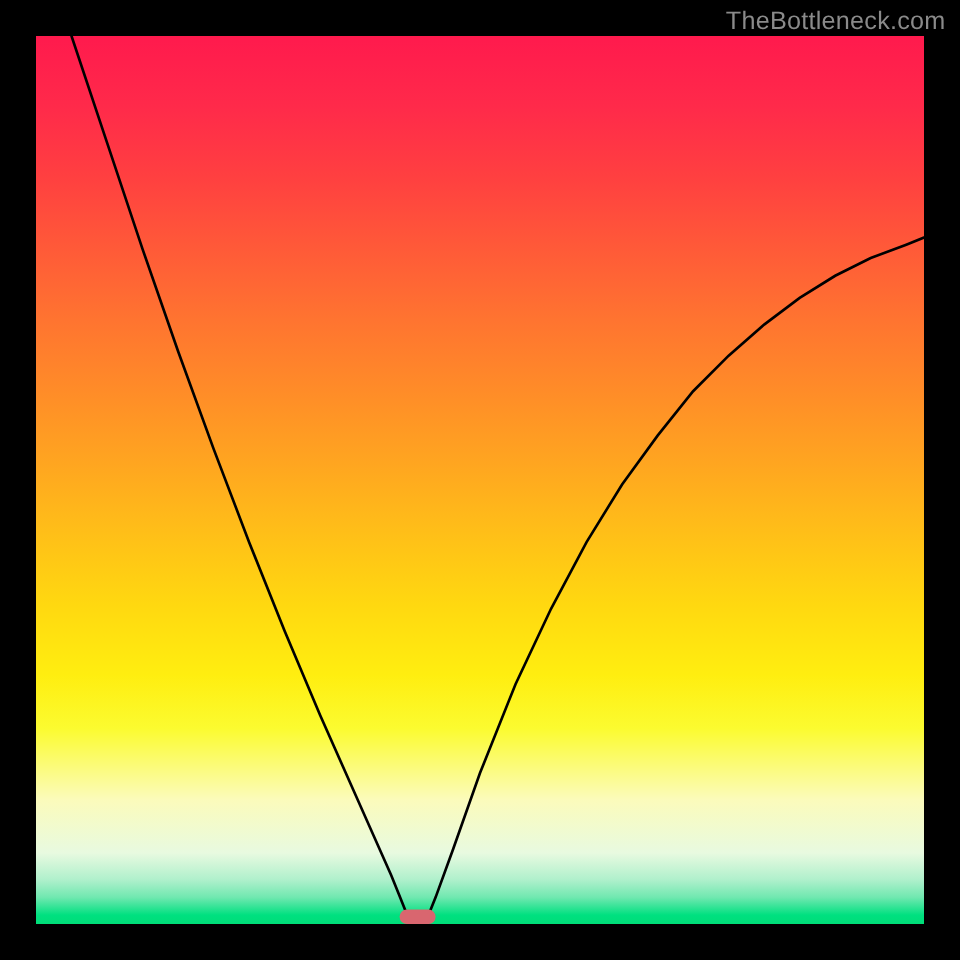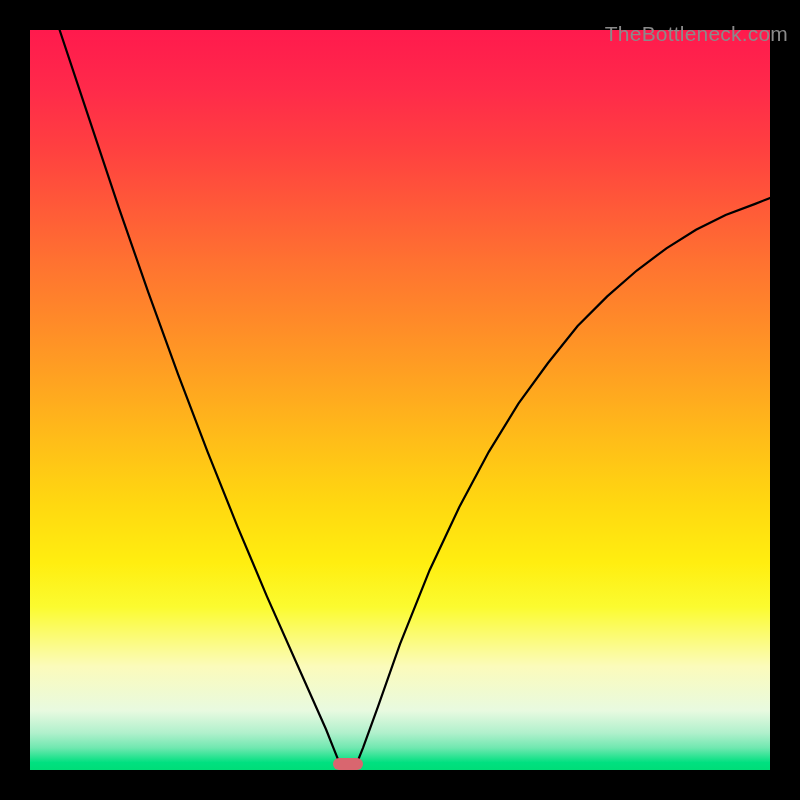--- a/index.html
+++ b/index.html
@@ -54,21 +54,20 @@
     );
   }
   .watermark {
     position: absolute;
     top: 6px;
     right: 12px;
     color: #8a8a8a;
     font-size: 21px;
     font-weight: 500;
     letter-spacing: 0.2px;
-    margin-top: 16px;
   }
   svg.curve {
     position: absolute;
     top: 0;
     left: 0;
     width: 100%;
     height: 100%;
   }
   .min-marker {
     position: absolute;

